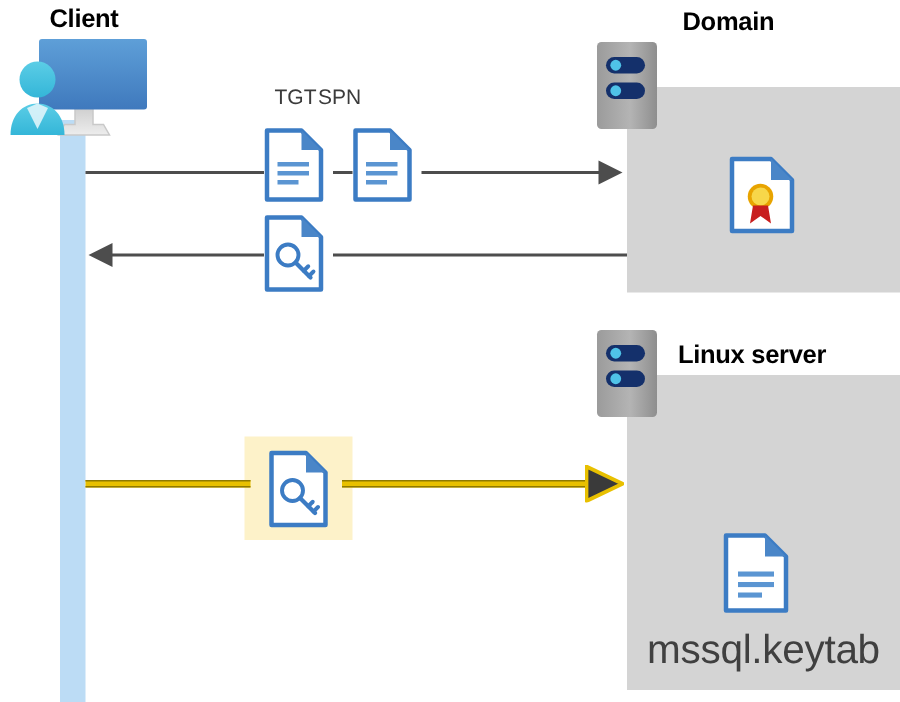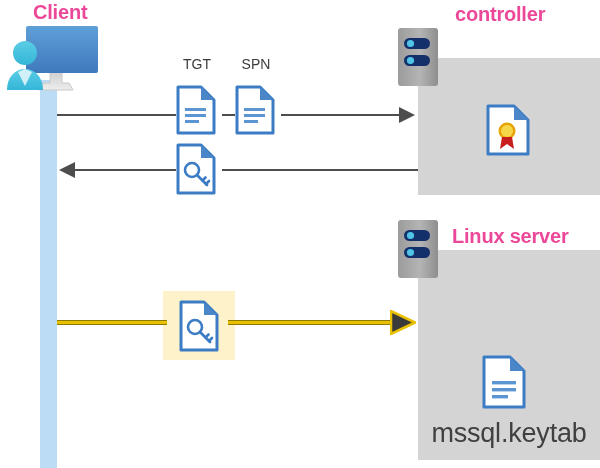--- a/index.html
+++ b/index.html
@@ -9,22 +9,22 @@
     font-family:"Liberation Sans", sans-serif;
     overflow:hidden;
     position:relative;
   }
   .stage{position:absolute;left:0;top:0;width:600px;height:468px;}
   .abs{position:absolute;}
 
   
   .title-bold{
     font-weight:bold;
-    color:#ec4899;
-    font-size:20px;
+    color:#000000;
+    font-size:17px;
     line-height:23px;
     letter-spacing:-0.2px;
   }
   .doc-label{
     font-size:14px;
     color:#3b3b3b;
     letter-spacing:0px;
   }
   .file-label{
     font-size:27px;
@@ -91,21 +91,21 @@
       </defs>
       <rect x="2" y="2" width="40" height="58" rx="3" fill="url(#rackGradA)"></rect>
       <rect x="8" y="12" width="26" height="11" rx="5.5" fill="#14306b"></rect>
       <circle cx="14.5" cy="17.5" r="3.6" fill="#4fc3e8"></circle>
       <rect x="8" y="29" width="26" height="11" rx="5.5" fill="#14306b"></rect>
       <circle cx="14.5" cy="34.5" r="3.6" fill="#4fc3e8"></circle>
     </svg>
   </div>
 
   <div class="abs title-bold" style="left:455px;top:3px;width:145px;">
-    <div>controller</div>
+    <div>Domain</div>
   </div>
 
   <div class="abs" style="left:486px;top:104px;width:44px;height:52px;">
     <svg width="44" height="52" viewBox="0 0 44 52">
       <path d="M2 2 h26 l14 14 v34 h-40 z" fill="#ffffff" stroke="#3c7cc4" stroke-width="3" stroke-linejoin="round"></path>
       <path d="M28 2 l14 14 h-14 z" fill="#4a86c8"></path>
       <circle cx="21" cy="27" r="8.5" fill="#e8a400"></circle>
       <circle cx="21" cy="27" r="6" fill="#f7d74a"></circle>
       <path d="M16 33 l-2 12 l7 -5 l7 5 l-2 -12 z" fill="#c81e1e"></path>
     </svg>
@@ -139,21 +139,21 @@
       <path d="M28 2 l14 14 h-14 z" fill="#4a86c8"></path>
       <rect x="10" y="26" width="24" height="3.4" fill="#5b95d2"></rect>
       <rect x="10" y="33" width="24" height="3.4" fill="#5b95d2"></rect>
       <rect x="10" y="40" width="16" height="3.4" fill="#5b95d2"></rect>
     </svg>
   </div>
 
   <div class="abs file-label" style="left:418px;top:418px;width:182px;text-align:center;">mssql.keytab</div>
 
   <div class="abs doc-label" style="left:172px;top:56px;width:50px;text-align:center;">TGT</div>
-  <div class="abs doc-label" style="left:228px;top:56px;width:56px;text-align:center;">SPN</div>
+  <div class="abs doc-label" style="left:212px;top:56px;width:56px;">SPN</div>
 
   <div class="abs line-h" style="left:57px;top:114px;width:119px;"></div>
   <div class="abs line-h" style="left:222px;top:114px;width:13px;"></div>
   <div class="abs line-h" style="left:281px;top:114px;width:123px;"></div>
   <div class="abs" style="left:398px;top:106px;width:18px;height:18px;">
     <svg width="18" height="18" viewBox="0 0 18 18">
       <path d="M1 1 L17 9 L1 17 Z" fill="#4d4d4d"></path>
     </svg>
   </div>
 

